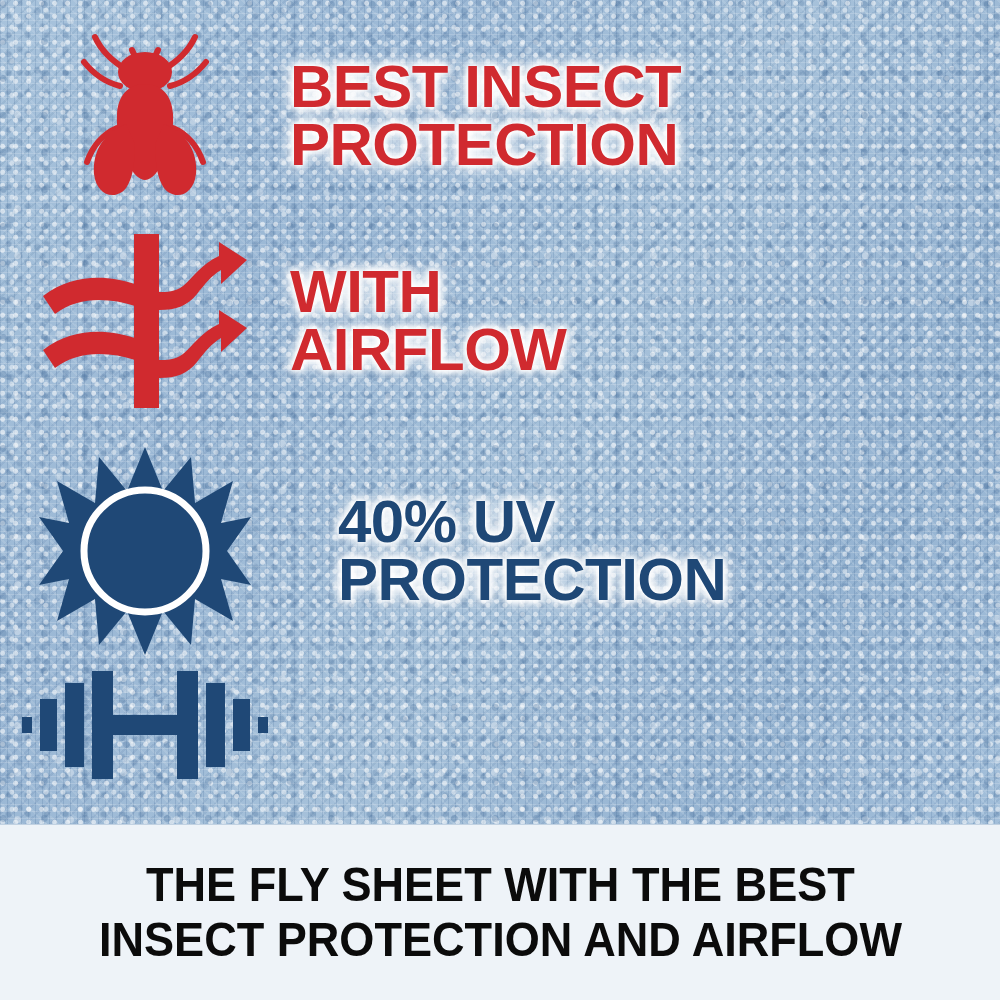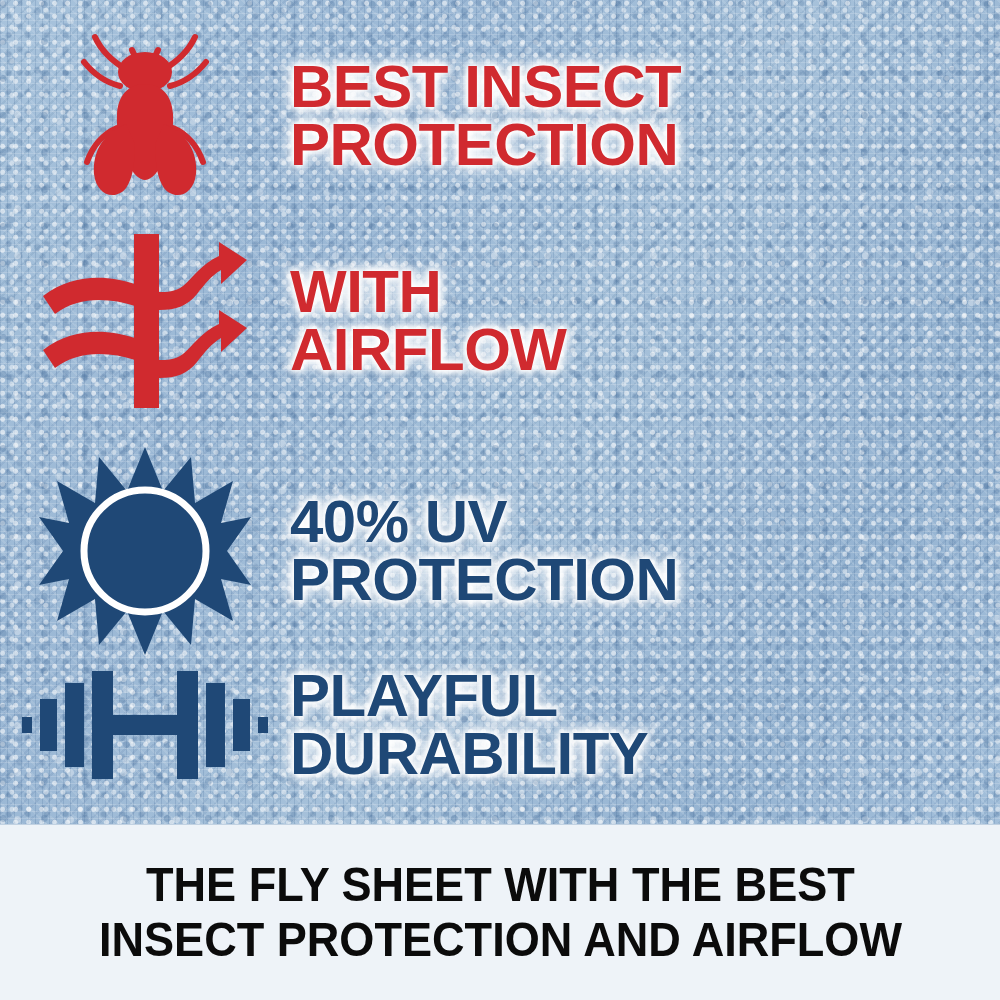--- a/index.html
+++ b/index.html
@@ -63,21 +63,21 @@
     color:#1f4876;
     text-shadow:
       0 0 6px #ffffff, 0 0 6px #ffffff, 0 0 10px #ffffff,
       0 0 14px #ffffff, 0 0 18px rgba(255,255,255,.9);
   }
 
   #row-insect{left:0;top:28px;width:900px;height:175px;}
   #row-insect .label{font-size:60px;}
   #row-airflow{left:0;top:232px;width:900px;height:178px;}
   #row-airflow .label{font-size:60px;}
-  #row-uv{left:0;top:443px;width:900px;height:215px;}
+  #row-uv{left:0;top:443px;width:900px;height:215px;gap:48px;}
   #row-uv .label{font-size:60px;}
   #row-durability{left:0;top:650px;width:900px;height:150px;}
   #row-durability .label{font-size:60px;}
 
   
   .banner{
     position:absolute;left:0;top:824px;width:1000px;height:176px;
     background:#eef3f8;
     display:flex;align-items:center;justify-content:center;
     box-shadow:inset 0 1px 0 rgba(140,170,200,.45);
@@ -198,22 +198,20 @@
 
           <rect x="93" y="50" width="64" height="20"></rect>
 
           <rect x="157" y="6" width="21" height="108"></rect>
           <rect x="186" y="18" width="19" height="84"></rect>
           <rect x="213" y="34" width="17" height="52"></rect>
           <rect x="238" y="52" width="10" height="16"></rect>
         </g>
       </svg>
     </div>
-    <div class="label navy">PLAYFUL
-DURABILITY</div>
   </div>
 
   <div class="banner">
     <div class="banner-text">THE FLY SHEET WITH THE BEST
 INSECT PROTECTION AND AIRFLOW</div>
   </div>
 
 </div>
 
 </body></html>

